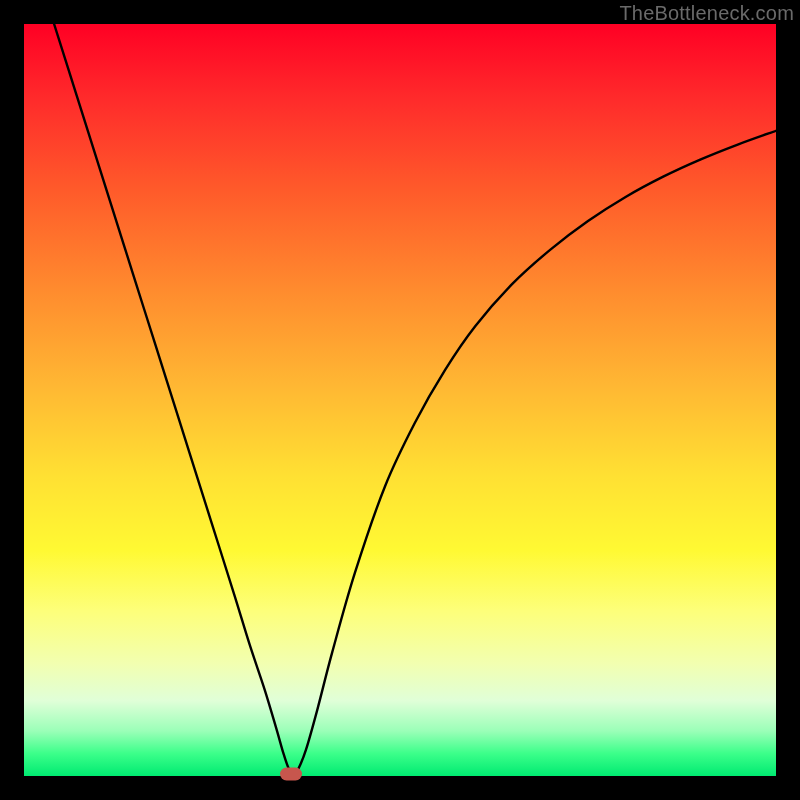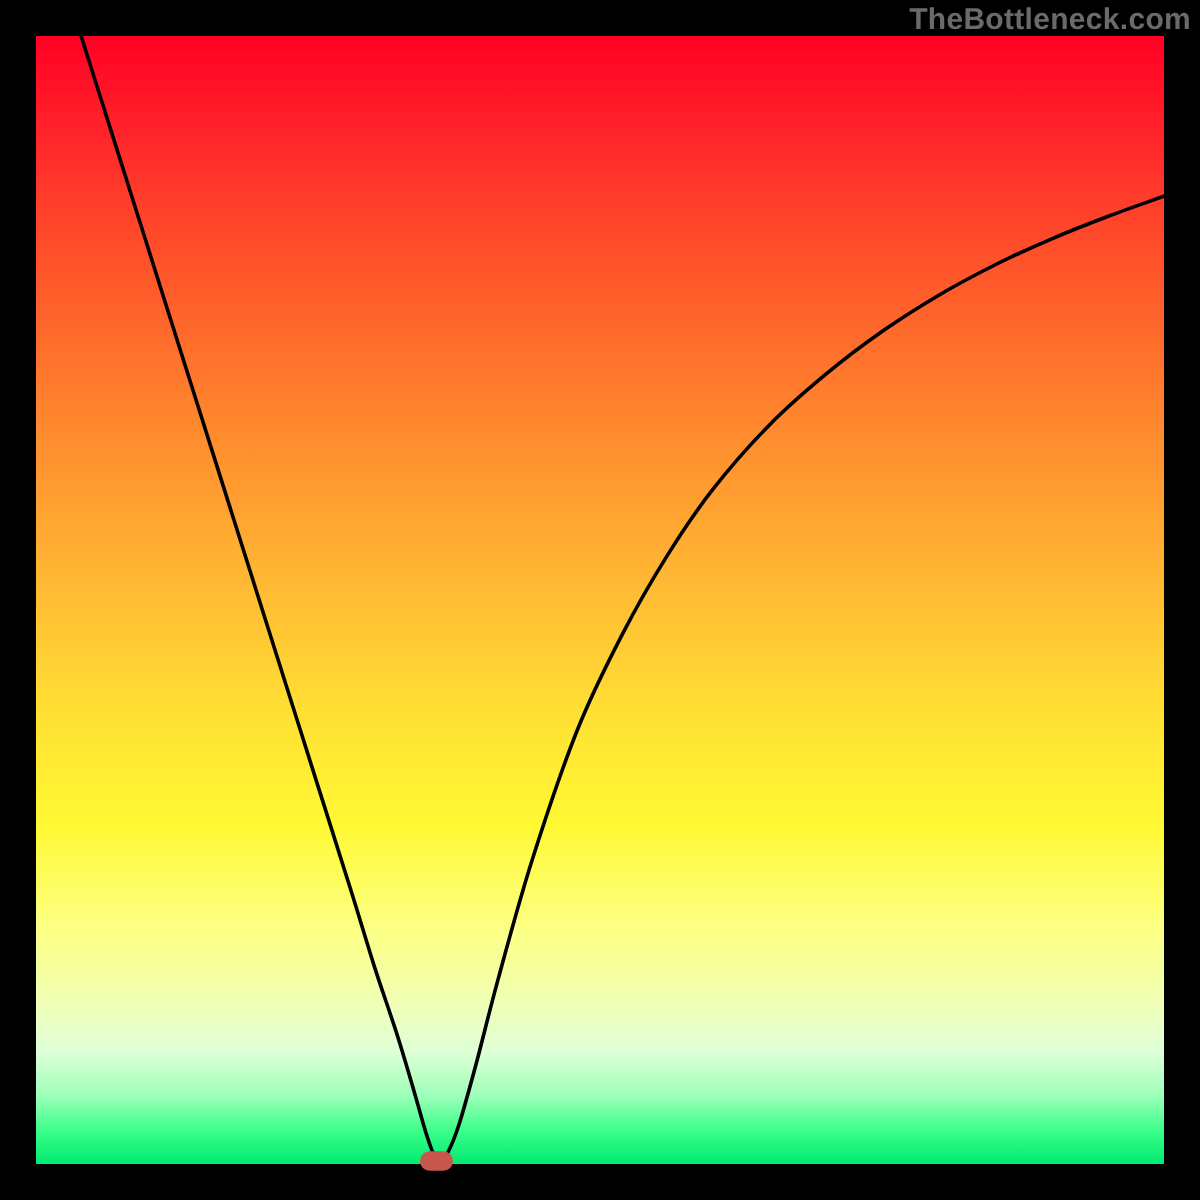--- a/index.html
+++ b/index.html
@@ -48,21 +48,21 @@
     width: 752px;
     height: 752px;
     pointer-events: none;
   }
   .watermark {
     position: absolute;
     top: 2px;
     right: 6px;
     color: #6a6a6a;
     font-size: 20px;
-    font-weight: 700;
+    font-weight: 400;
     letter-spacing: 0.2px;
     user-select: none;
   }
   .marker {
     position: absolute;
     width: 22px;
     height: 13px;
     background: #c7564d;
     border-radius: 7px;
     transform: translate(-50%, -50%);

